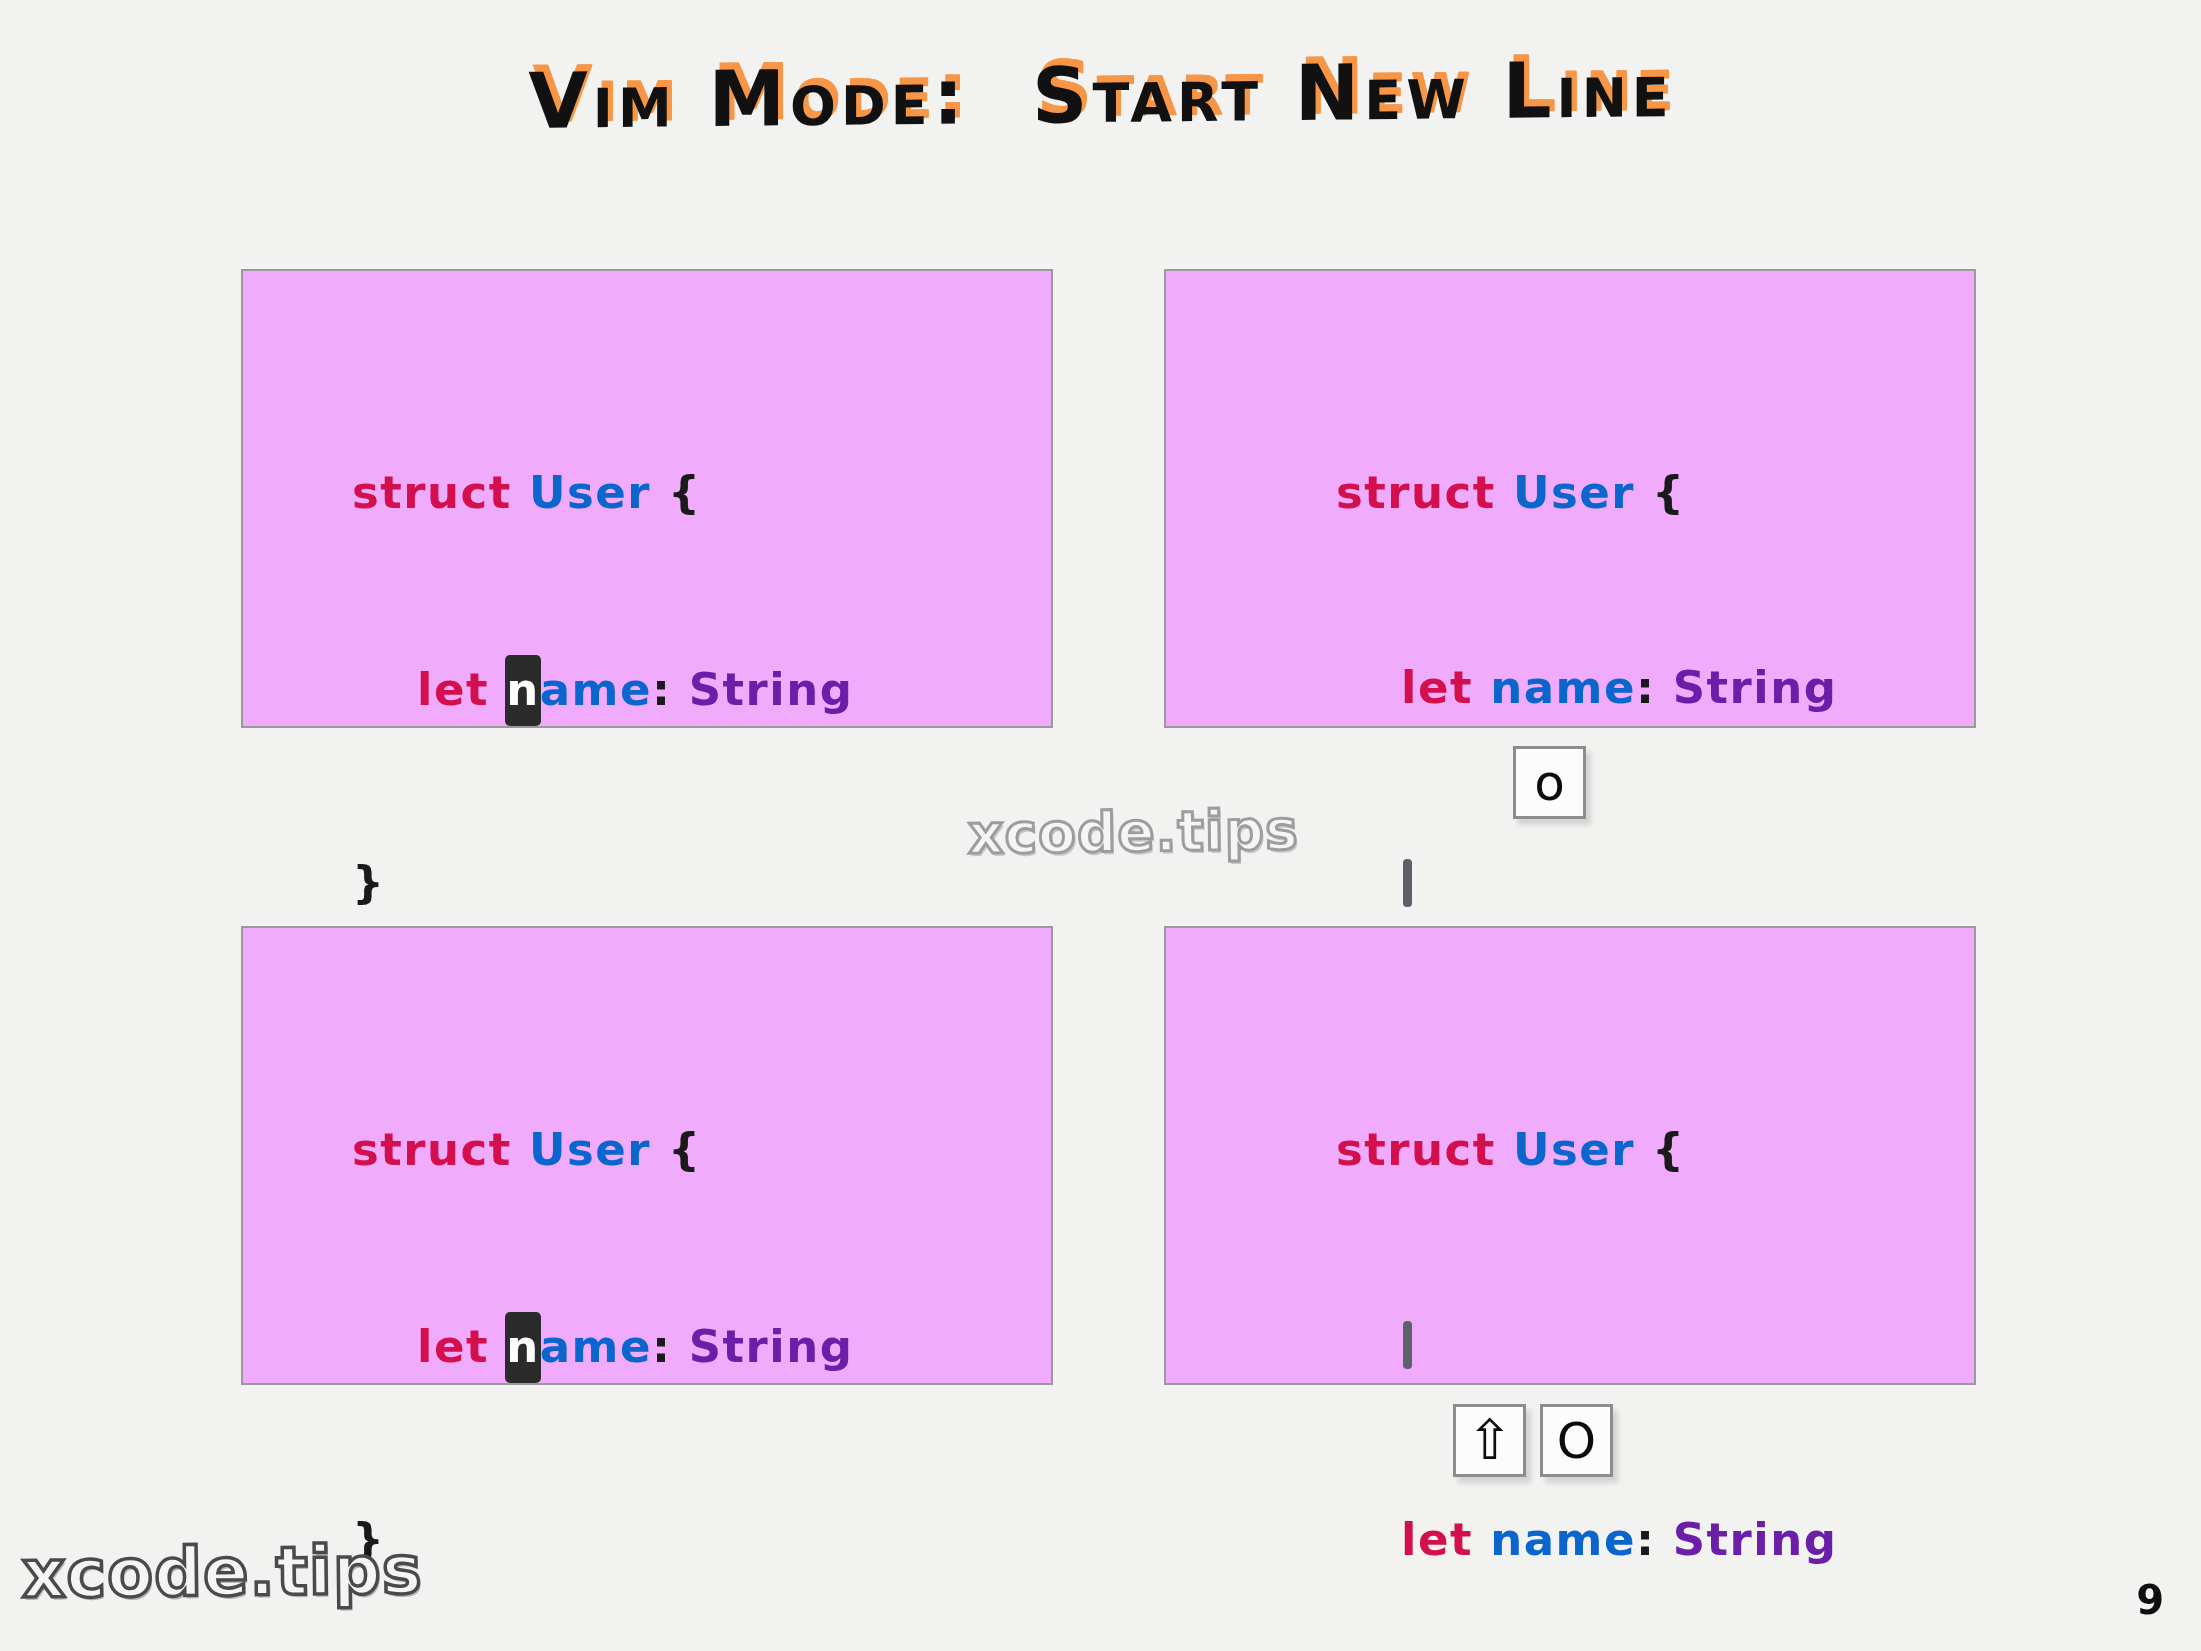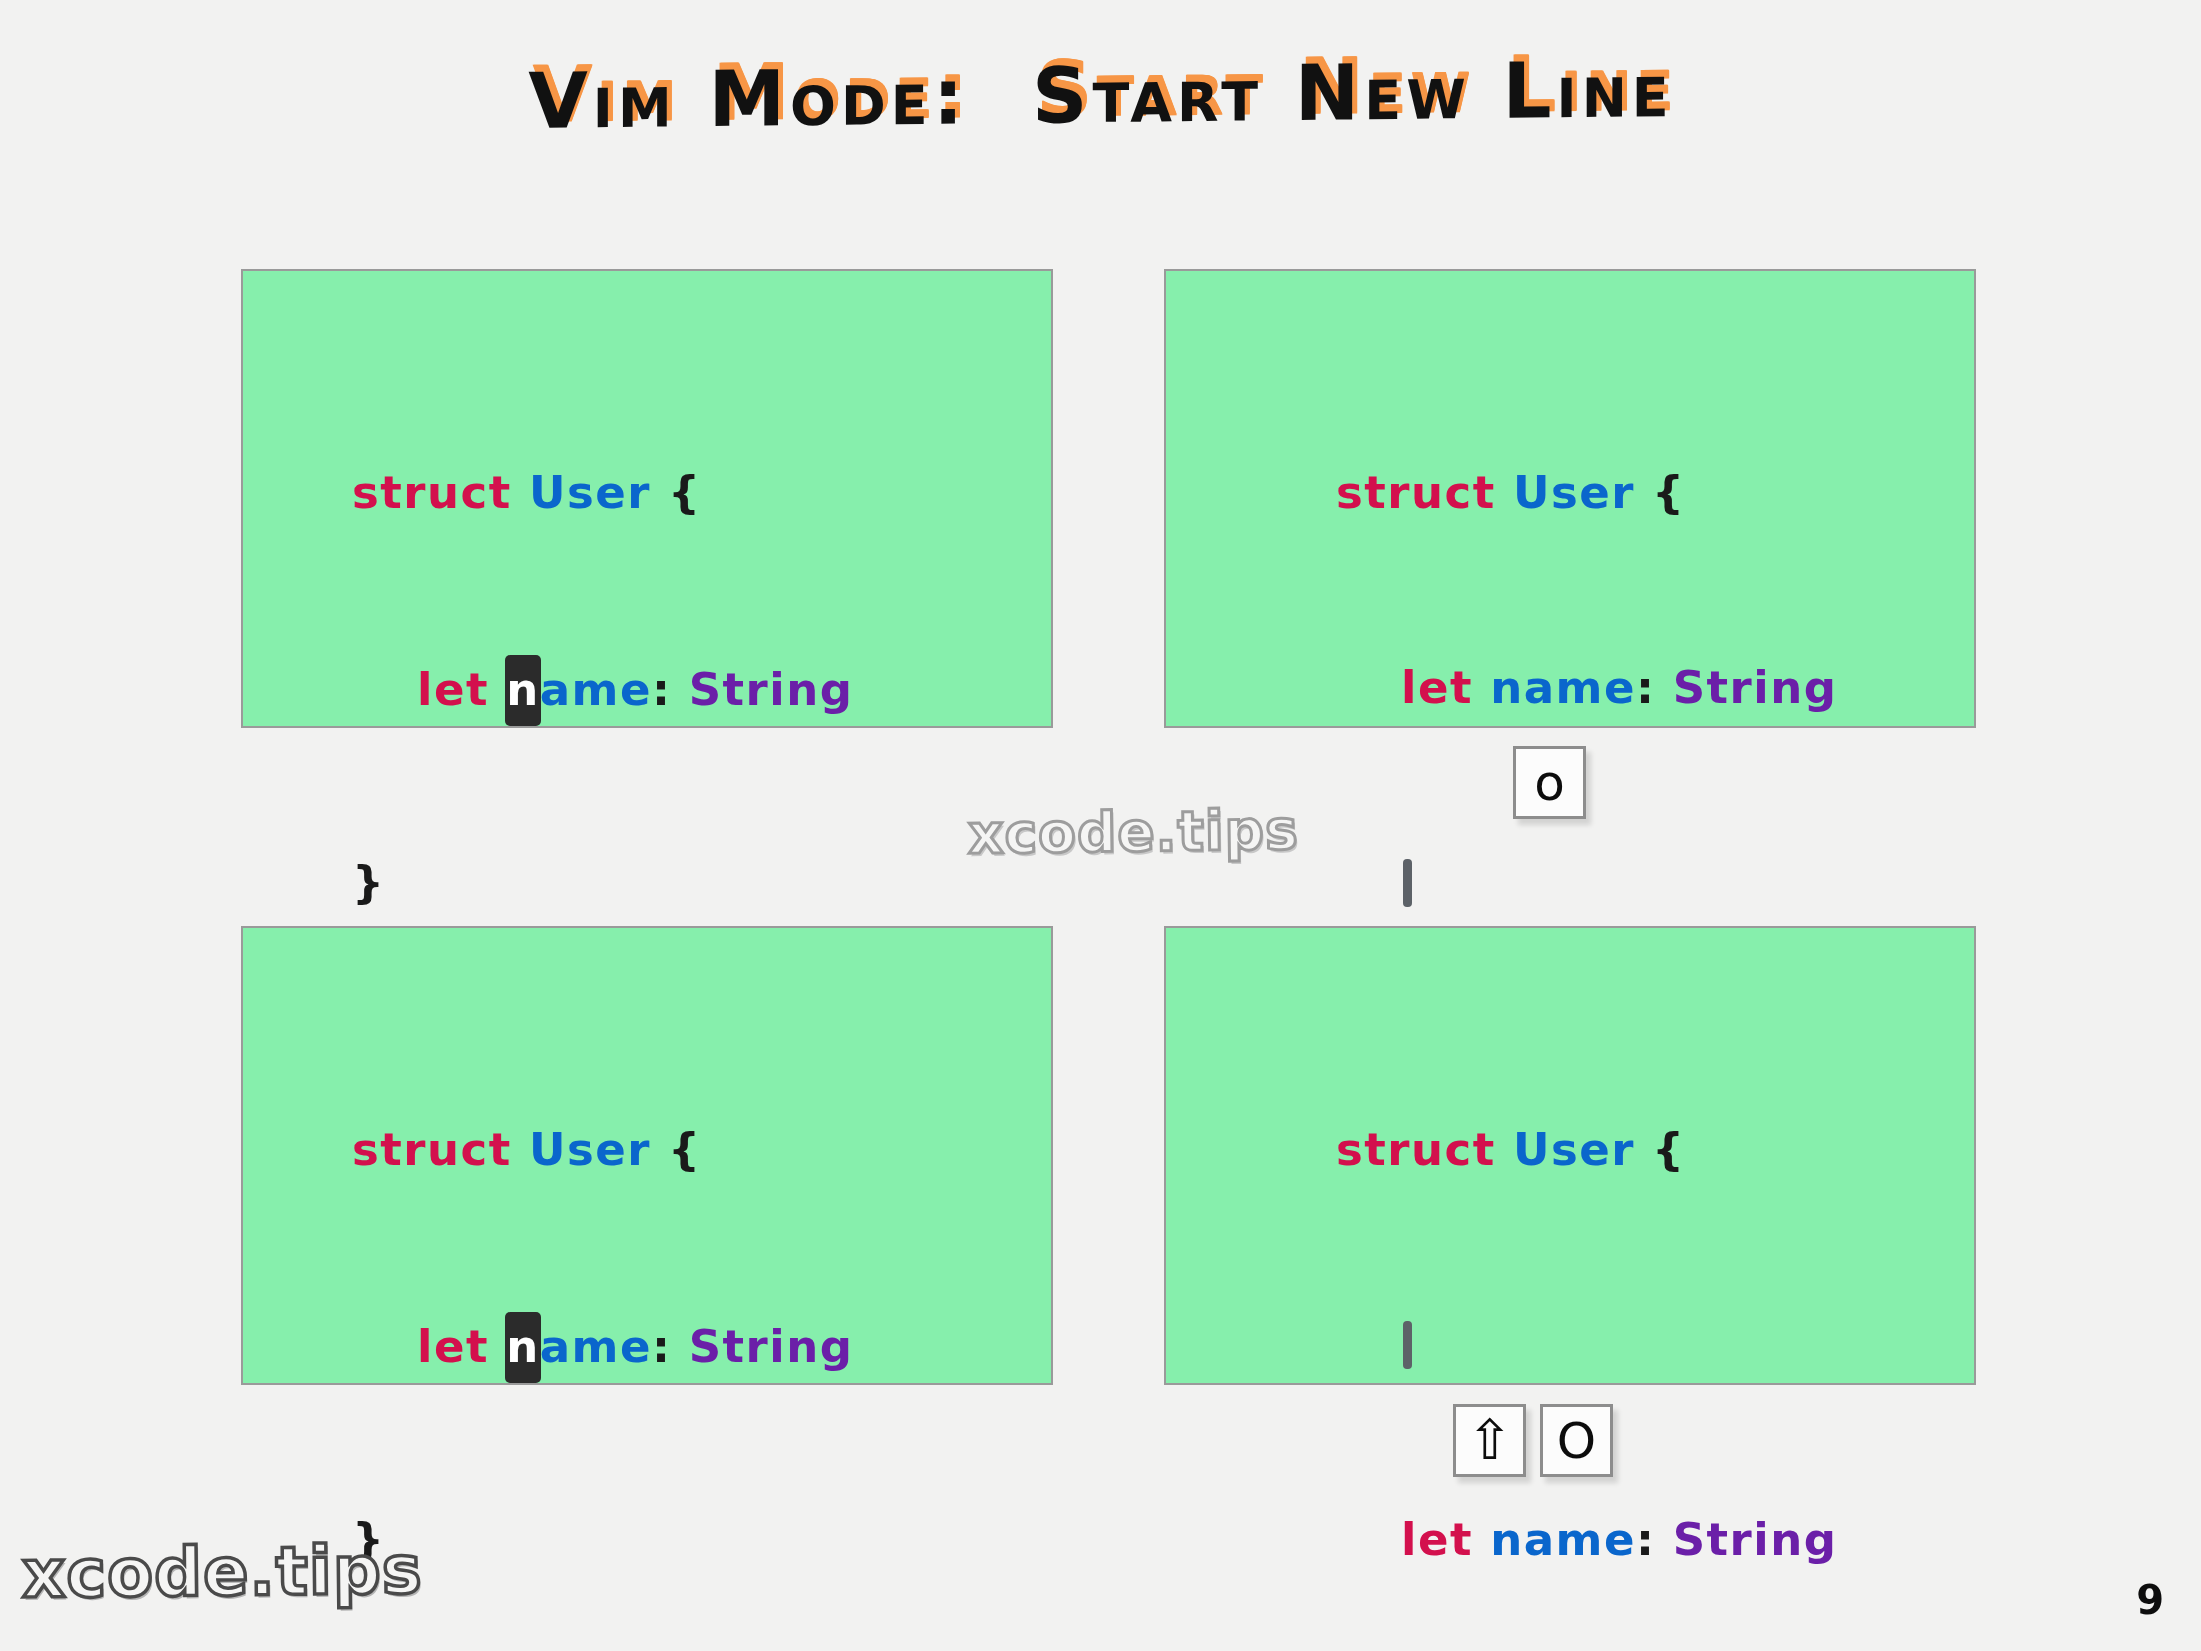--- a/index.html
+++ b/index.html
@@ -35,21 +35,21 @@
        5px -7px 0 #f79646,
        5px -6px 0 #f79646,
        4px -7px 0 #f79646;
     white-space: pre;
     transform: skewY(-0.6deg);
   }
 
   
   .panel {
     position: absolute;
-    background: #86efac;
+    background: #f0abfc;
     border: 2px solid #9a9a9a;
     box-sizing: border-box;
   }
   #panel-tl { left: 241px;  top: 269px;  width: 812px; height: 459px; }
   #panel-tr { left: 1164px; top: 269px;  width: 812px; height: 459px; }
   #panel-bl { left: 241px;  top: 926px;  width: 812px; height: 459px; }
   #panel-br { left: 1164px; top: 926px;  width: 812px; height: 459px; }
 
   .code {
     position: absolute;

